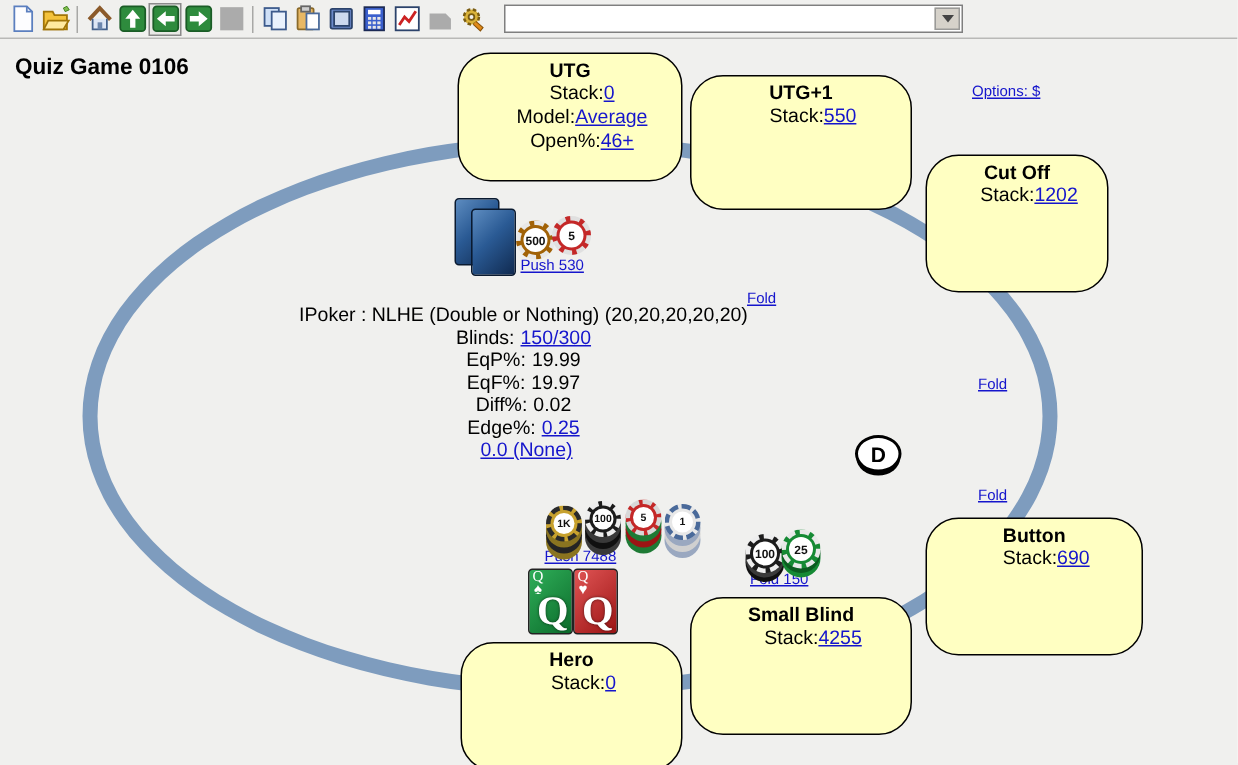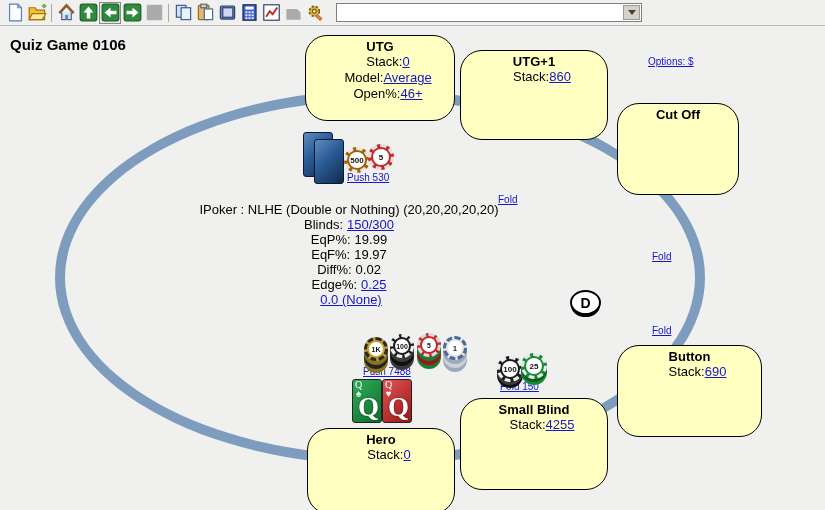--- a/index.html
+++ b/index.html
@@ -194,25 +194,26 @@
 
   <div class="seat" style="left:305px;top:35px;width:150px;height:86px;">
     <div class="seat-name">UTG</div>
     <div class="seat-line"><span>Stack:</span><a class="lnk">0</a></div>
     <div class="seat-line"><span>Model:</span><a class="lnk">Average</a></div>
     <div class="seat-line"><span>Open%:</span><a class="lnk">46+</a></div>
   </div>
 
   <div class="seat" style="left:460px;top:50px;width:148px;height:90px;">
     <div class="seat-name">UTG+1</div>
-    <div class="seat-line"><span>Stack:</span><a class="lnk">860</a></div>
+    <div class="seat-line"><span>Stack:</span><a class="lnk">550</a></div>
   </div>
 
   <div class="seat" style="left:617px;top:103px;width:122px;height:92px;">
     <div class="seat-name">Cut Off</div>
+    <div class="seat-line"><span>Stack:</span><a class="lnk">1202</a></div>
   </div>
 
   <div class="seat" style="left:617px;top:345px;width:145px;height:92px;">
     <div class="seat-name">Button</div>
     <div class="seat-line"><span>Stack:</span><a class="lnk">690</a></div>
   </div>
 
   <div class="seat" style="left:460px;top:398px;width:148px;height:92px;">
     <div class="seat-name">Small Blind</div>
     <div class="seat-line"><span>Stack:</span><a class="lnk">4255</a></div>

